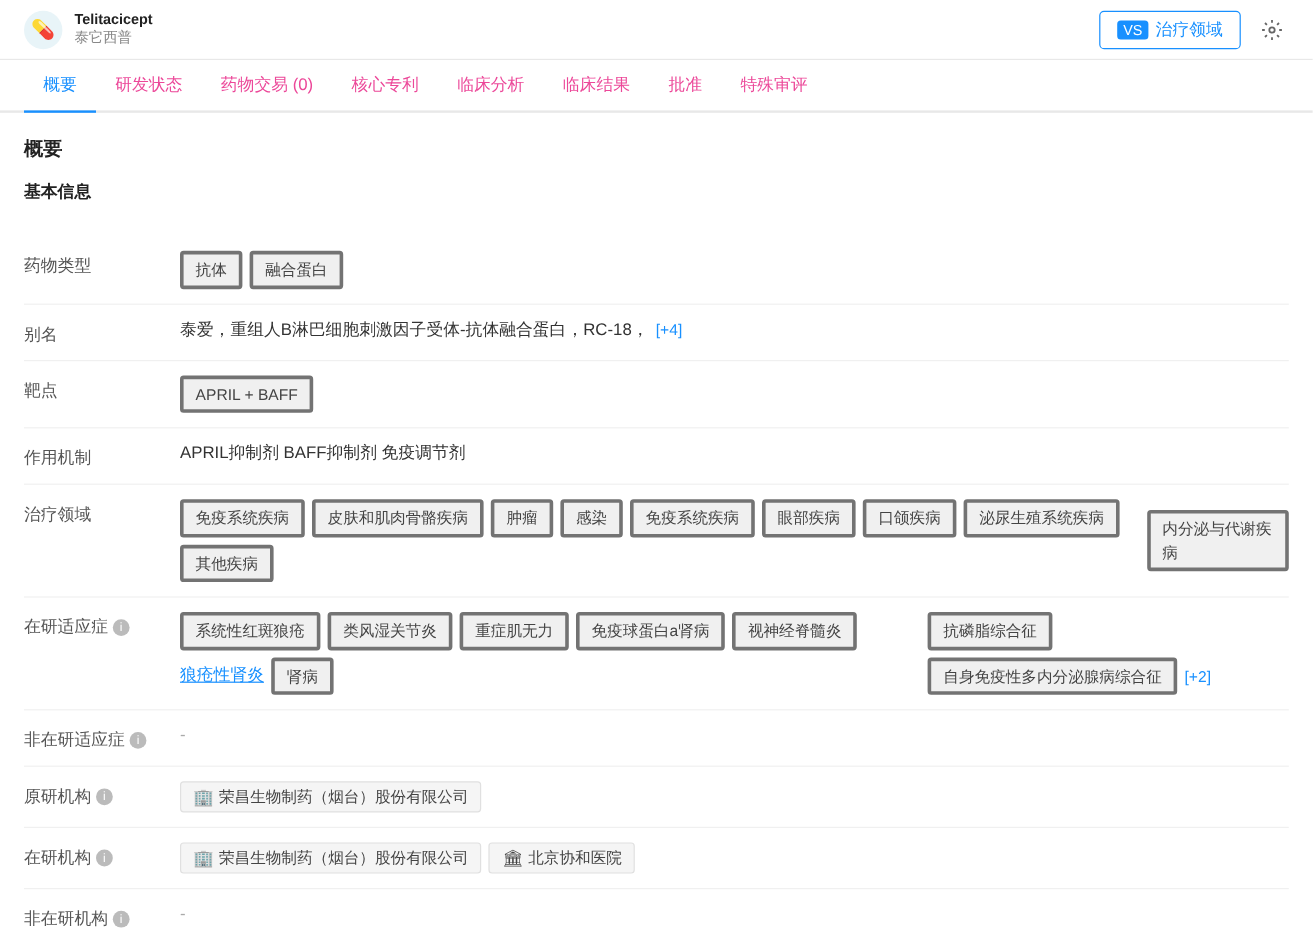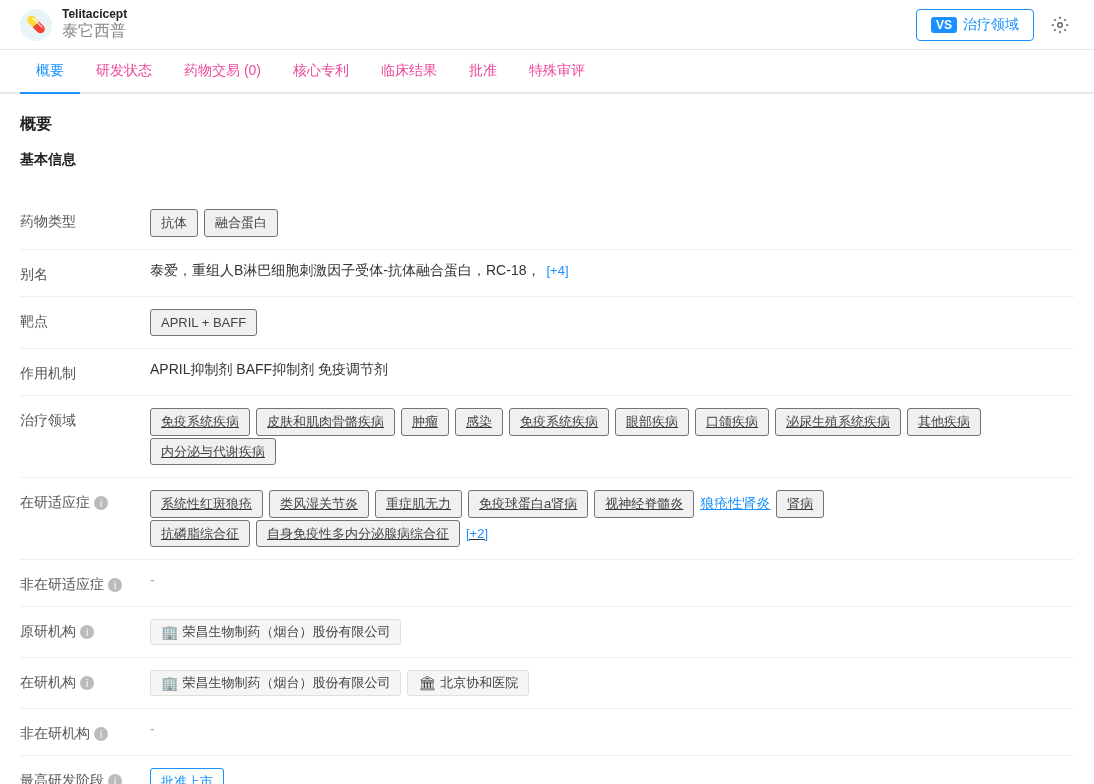--- a/index.html
+++ b/index.html
@@ -12,30 +12,30 @@
       height: 50px;
     }
     .header-left { display: flex; align-items: center; gap: 10px; }
     .drug-icon {
       width: 32px; height: 32px; background: #e8f4f8; border-radius: 50%;
       display: flex; align-items: center; justify-content: center;
       color: #4a90d9; font-size: 16px;
     }
     .drug-title { display: flex; flex-direction: column; }
     .drug-name-en { font-size: 12px; font-weight: 600; color: #222; }
-    .drug-name-cn { font-size: 16px; color: #888; }
+    .drug-name-cn { font-size: 12px; color: #888; }
     .header-right { display: flex; align-items: center; gap: 12px; }
     .compare-btn {
       display: flex; align-items: center; gap: 6px;
       padding: 6px 14px; border: 1px solid #1890ff; border-radius: 4px;
       color: #1890ff; cursor: pointer; font-size: 14px; background: #fff;
     }
     .compare-badge {
       background: #1890ff; color: #fff; border-radius: 3px;
-      padding: 1px 5px; font-size: 12px; font-weight: 700;
+      padding: 1px 5px; font-size: 12px; font-weight: 400;
     }
     .settings-btn {
       width: 28px; height: 28px; display: flex; align-items: center; justify-content: center;
       cursor: pointer; color: #666;
     }
 
     
     .nav-tabs {
       display: flex; align-items: center; padding: 0 20px;
       border-bottom: 2px solid #e8e8e8; gap: 0;
@@ -63,21 +63,21 @@
       display: flex; align-items: center; gap: 4px; padding-top: 4px;
     }
     .row-value { flex: 1; display: flex; flex-wrap: wrap; gap: 6px; align-items: center; }
 
     
     .tag {
       display: inline-flex; align-items: center;
       padding: 3px 10px; border-radius: 3px;
       font-size: 13px; line-height: 1.5;
     }
-    .tag-default { background: #f0f0f0; color: #444; border: 1px solid #737373; }
+    .tag-default { background: #f0f0f0; color: #444; border: 3px solid #737373; }
     .tag-blue-outline { background: #fff; color: #1890ff; border: 1px solid #1890ff; }
     .tag-underline { color: #1890ff; text-decoration: underline; cursor: pointer; }
 
     .info-icon {
       width: 14px; height: 14px; border-radius: 50%; background: #bbb;
       color: #fff; font-size: 10px; display: inline-flex; align-items: center; justify-content: center;
       cursor: pointer; flex-shrink: 0;
     }
 
     
@@ -85,21 +85,21 @@
       display: inline-flex; align-items: center; gap: 4px;
       padding: 3px 10px; border-radius: 3px; background: #f5f5f5;
       border: 1px solid #e0e0e0; font-size: 13px; color: #444;
     }
     .org-icon { font-size: 14px; }
 
     .plus-more { color: #1890ff; cursor: pointer; font-size: 13px; }
     .dash { color: #aaa; }
 
     .row-value-col {
-      display: flex; flex-direction: column; gap: 2px; width: 100%; text-decoration: underline;
+      display: flex; flex-direction: row; gap: 16px; width: 100%;
     }
     .tag-row { display: flex; flex-wrap: wrap; gap: 6px; align-items: center; }
   </style>
 </head>
 <body>
 
 <div class="header">
   <div class="header-left">
     <div class="drug-icon">💊</div>
     <div class="drug-title">
@@ -119,20 +119,21 @@
       </svg>
     </div>
   </div>
 </div>
 
 <nav class="nav-tabs">
   <div class="nav-tab active">概要</div>
   <div class="nav-tab">研发状态</div>
   <div class="nav-tab">药物交易 (0)</div>
   <div class="nav-tab">核心专利</div>
+  <div class="nav-tab">临床分析</div>
   <div class="nav-tab">临床结果</div>
   <div class="nav-tab">批准</div>
   <div class="nav-tab">特殊审评</div>
 </nav>
 
 <div class="content">
   <div class="section-title">概要</div>
   <div class="sub-section-title">基本信息</div>
 
   <div class="info-row">

